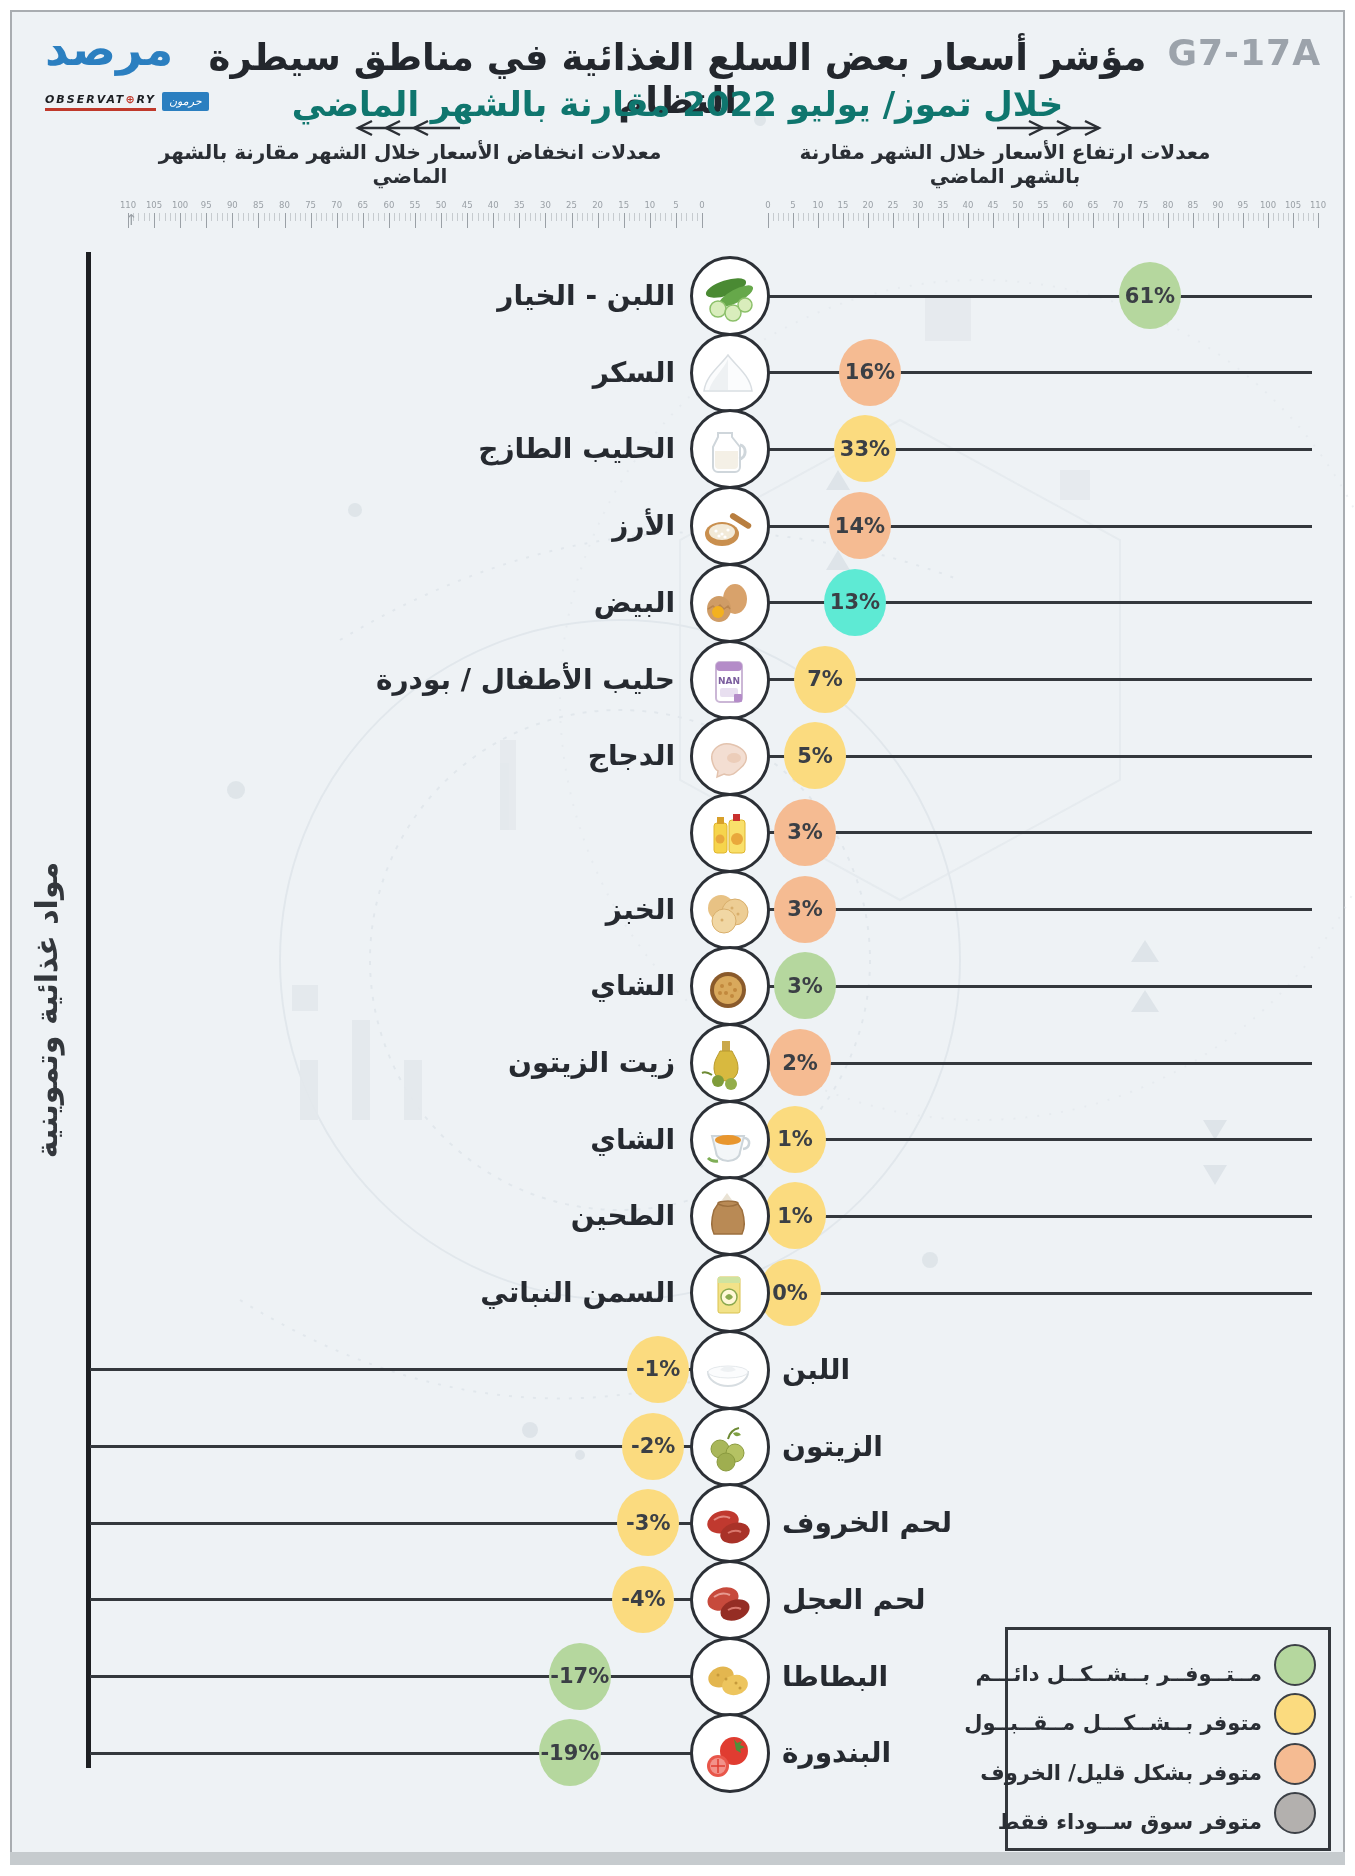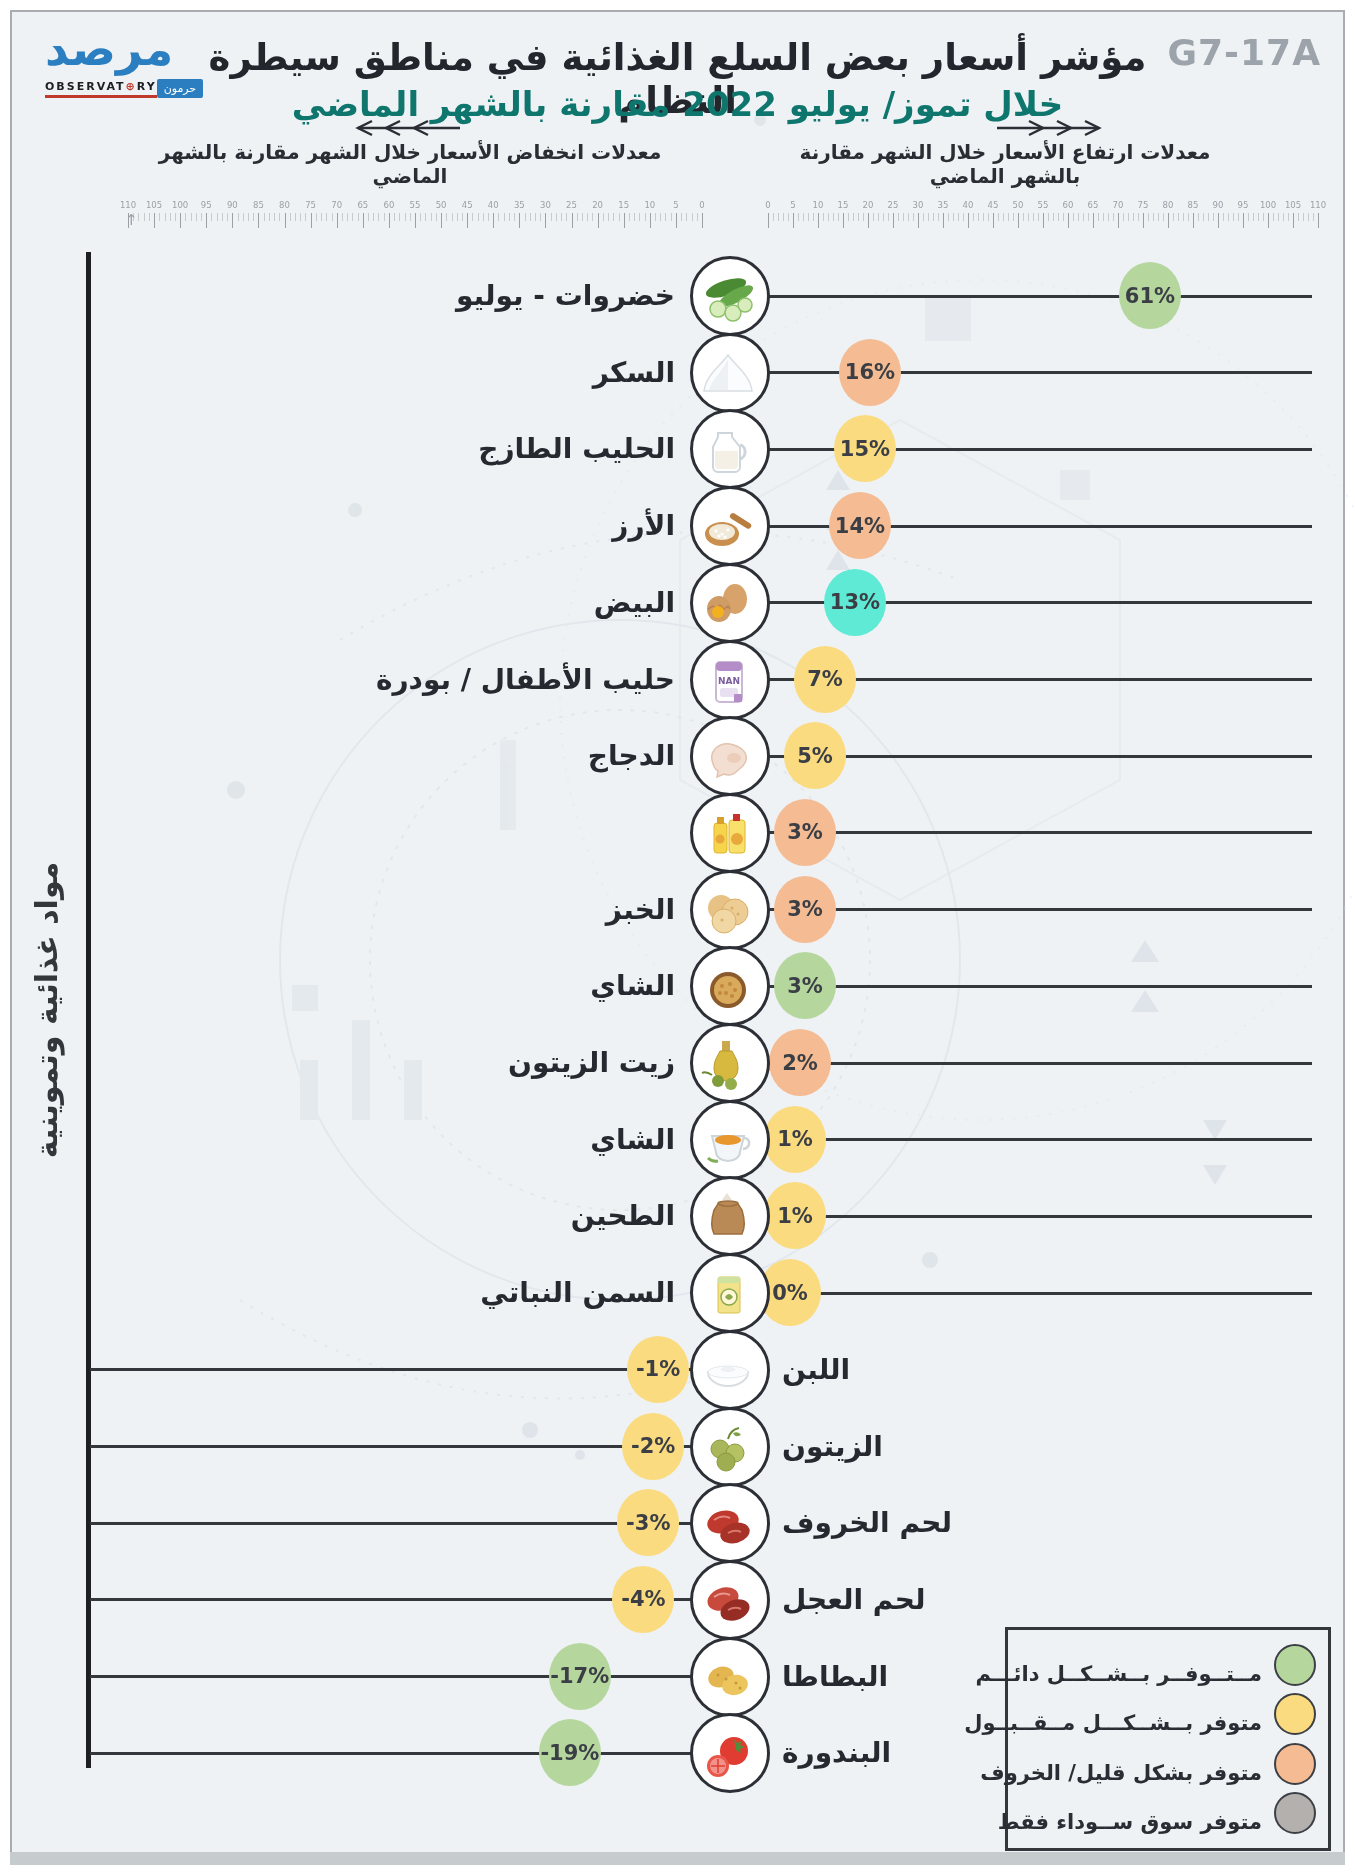--- a/index.html
+++ b/index.html
@@ -9,21 +9,21 @@
   .frame{position:absolute;left:10px;top:10px;width:1331px;height:1840px;
          border:2px solid #a9adb1;background:#eef2f5;z-index:0;}
   .bottom-strip{position:absolute;left:10px;top:1852px;width:1335px;height:13px;
                 background:#c6cbce;z-index:3;}
   #bg{position:absolute;left:0;top:0;z-index:1;}
   #stage{position:absolute;left:0;top:0;width:1355px;height:1876px;z-index:2;}
 
   
   .logo{position:absolute;left:45px;top:26px;width:160px;}
   .logo-ar{color:#2b7fc0;font-size:46px;font-weight:bold;line-height:46px;letter-spacing:1px;}
-  .logo-row{display:flex;align-items:center;margin-top:7px;}
+  .logo-row{display:flex;align-items:center;gap:6px;margin-top:20px;font-style:italic;}
   .logo-en{font-size:11px;letter-spacing:2px;color:#1c1e22;font-weight:bold;
            border-bottom:3px solid #c0392b;padding-bottom:2px;}
   .logo-en .o-red{color:#c0392b;}
   .logo-tag{background:#2b7fc0;color:#fff;font-size:11px;padding:3px 7px;border-radius:2px;}
   .doc-code{position:absolute;top:32px;right:34px;font-size:36px;font-weight:bold;
             color:#9ca3ab;letter-spacing:1px;}
   .title1{position:absolute;left:200px;right:200px;top:36px;text-align:center;direction:rtl;
           font-size:37px;font-weight:bold;color:#23272d;}
   .title2{position:absolute;left:200px;right:200px;top:84px;text-align:center;direction:rtl;
           font-size:34px;font-weight:bold;color:#0f766e;}
@@ -431,38 +431,38 @@
           <svg viewBox="3 -1 74 74">
             <ellipse cx="36" cy="28" rx="21" ry="7.5" fill="#4a8a33" transform="rotate(-18 36 28)"></ellipse>
             <ellipse cx="46" cy="36" rx="19" ry="6.5" fill="#66a84a" transform="rotate(-28 46 36)"></ellipse>
             <g stroke="#8cc06a" stroke-width="1.5">
               <circle cx="28" cy="49" r="8" fill="#d9edbc"></circle>
               <circle cx="43" cy="53" r="8" fill="#d9edbc"></circle>
               <circle cx="55" cy="45" r="7" fill="#d9edbc"></circle>
             </g>
           </svg>
         </div>
-    <div class="lbl pos">خضروات - يوليو</div>
+    <div class="lbl pos">اللبن - الخيار</div>
   </div>
 
   <div class="row" style="top: 332.7px;">
     <div class="bar-line" style="left: 768px; width: 544px;"></div>
     <div class="badge" style="left: 839px; background: rgb(245, 187, 146);">16%</div>
     <div class="icon-circle">
           <svg viewBox="3 -1 74 74">
             <path d="M38 18 C45 28 60 38 62 54 L14 54 C16 38 31 28 38 18 Z" fill="#fbfcfd" stroke="#d9dee2" stroke-width="1.5"></path>
             <path d="M38 22 C34 32 22 42 19 53 L38 53 Z" fill="#eef1f3"></path>
           </svg>
         </div>
     <div class="lbl pos">السكر</div>
   </div>
 
   <div class="row" style="top: 409.4px;">
     <div class="bar-line" style="left: 768px; width: 544px;"></div>
-    <div class="badge" style="left: 834px; background: rgb(251, 219, 127);">15%</div>
+    <div class="badge" style="left: 834px; background: rgb(251, 219, 127);">33%</div>
     <div class="icon-circle">
           <svg viewBox="3 -1 74 74">
             <path d="M28 20 h14 v4 l8 10 v20 a5 5 0 0 1 -5 5 h-17 a5 5 0 0 1 -5 -5 v-20 l5 -10 Z" fill="#fff" stroke="#cfd6db" stroke-width="2"></path>
             <path d="M25 38 h23 v14 a4 4 0 0 1 -4 4 h-15 a4 4 0 0 1 -4 -4 Z" fill="#f4f0e6"></path>
             <path d="M50 32 c7 1 7 13 -1 14" fill="none" stroke="#cfd6db" stroke-width="3"></path>
           </svg>
         </div>
     <div class="lbl pos">الحليب الطازج</div>
   </div>
 

